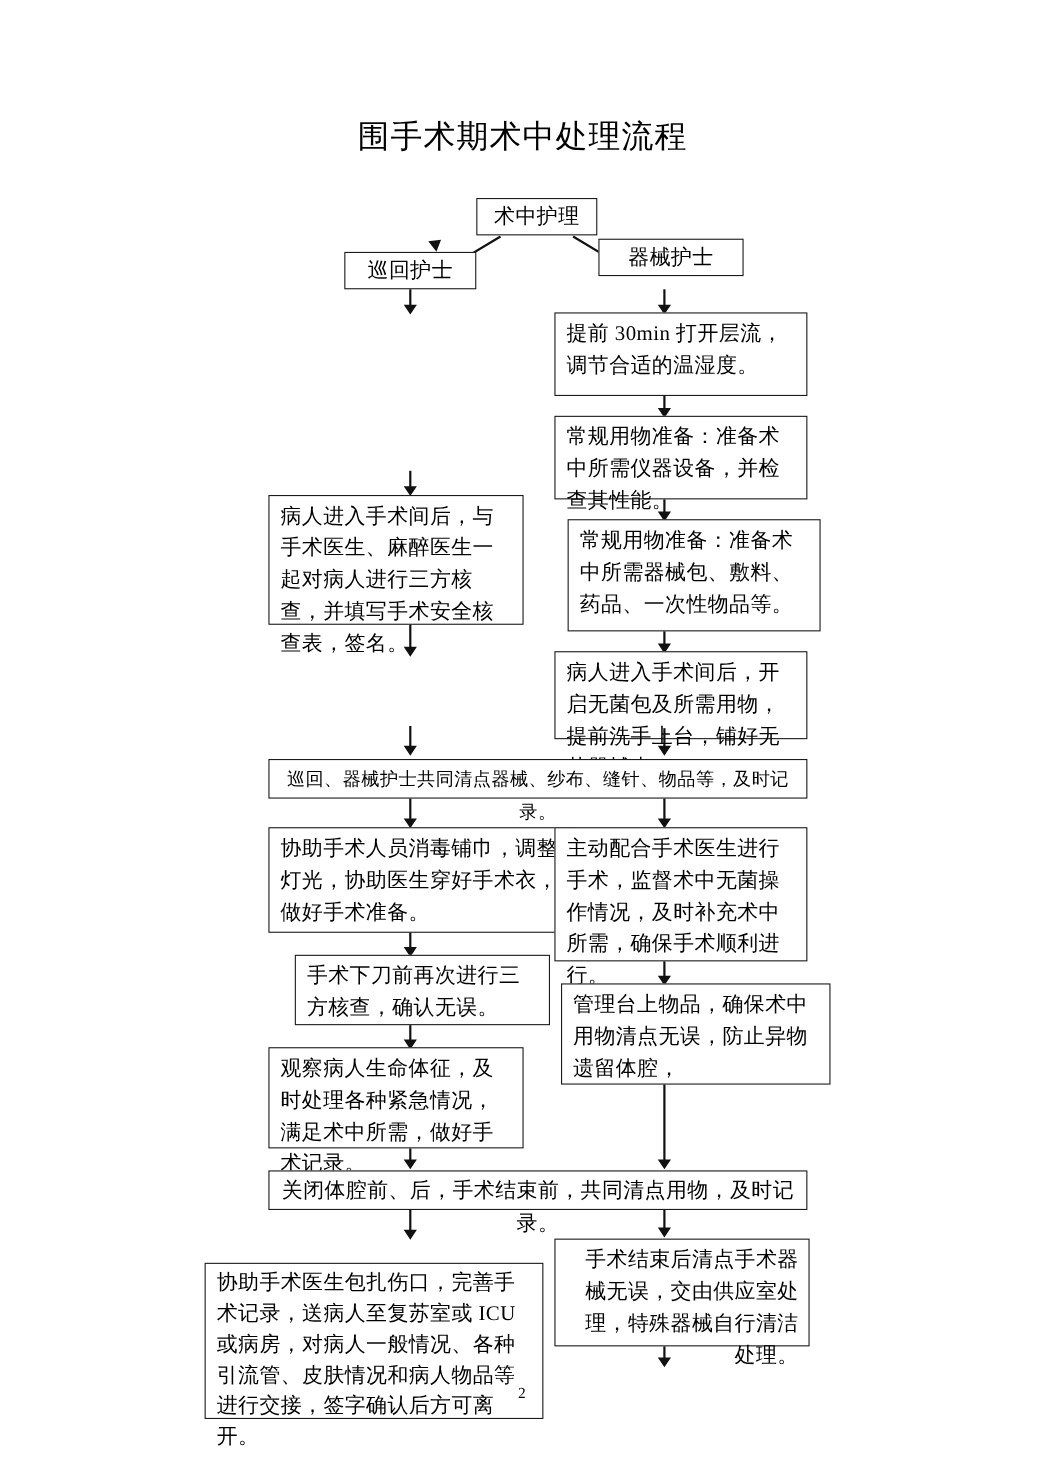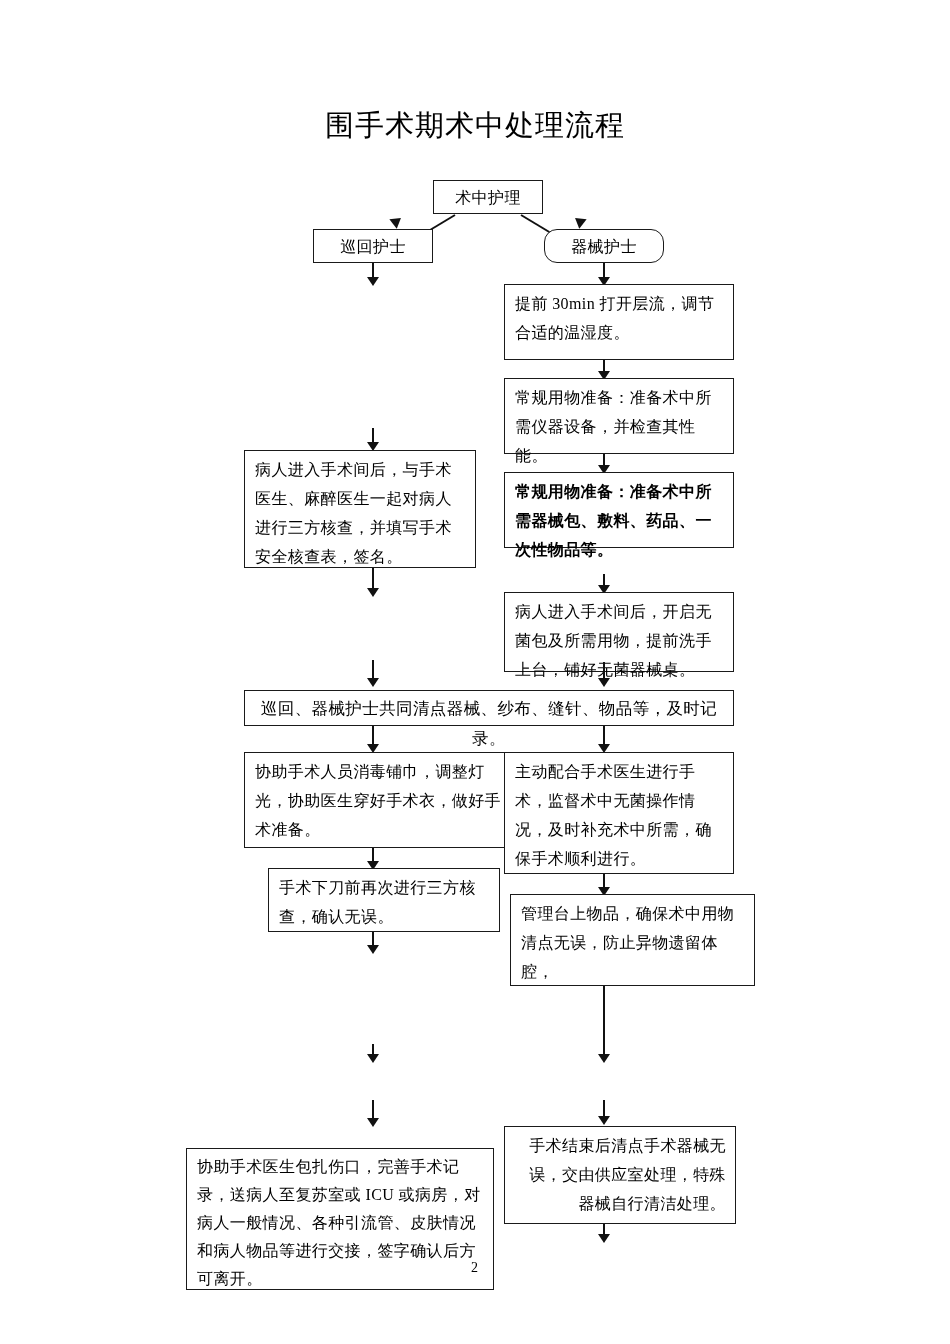--- a/index.html
+++ b/index.html
@@ -35,21 +35,21 @@
     letter-spacing: 1px;
     font-family: "Liberation Serif", "DejaVu Serif", serif;
   }
 
   
   .box {
     position: absolute;
     box-sizing: border-box;
     border: 1.4px solid #1a1a1a;
     background: #ffffff;
-    font-size: 16px;
+    font-size: 19px;
     line-height: 29px;
     letter-spacing: 0.4px;
     padding: 4px 9px 4px 10px;
     text-align: left;
   }
   .box.center {
     text-align: center;
     padding: 3px 6px;
   }
   .box.heavy {
@@ -101,21 +101,21 @@
   <div class="box center" style="left:433px; top:180px; width:110px; height:34px; line-height:28px;">术中护理</div>
 
   <div class="diag" style="left:455px; top:214px; width:66px; transform: rotate(149deg);"></div>
   <div class="arrowhead-rot" style="left:391px; top:216px; transform: rotate(-128deg);"></div>
 
   <div class="diag" style="left:521px; top:214px; width:66px; transform: rotate(31deg);"></div>
   <div class="arrowhead-rot" style="left:573px; top:216px; transform: rotate(128deg);"></div>
 
   <div class="box center" style="left:313px; top:229px; width:120px; height:34px; line-height:28px;">巡回护士</div>
 
-  <div class="box center" style="left:544px; top:229px; width:120px; height:34px; line-height:28px;border-radius:13px;">器械护士</div>
+  <div class="box center" style="left:544px; top:217px; width:132px; height:34px; line-height:28px;">器械护士</div>
 
   <div class="vline" style="left:372px; top:263px; height:17px;"></div>
   <div class="arrowhead" style="left:367px; top:277px;"></div>
 
   <div class="vline" style="left:603px; top:263px; height:17px;"></div>
   <div class="arrowhead" style="left:598px; top:277px;"></div>
 
   <div class="vline" style="left:372px; top:428px; height:17px;"></div>
   <div class="arrowhead" style="left:367px; top:442px;"></div>
 
@@ -127,21 +127,21 @@
   <div class="arrowhead" style="left:367px; top:678px;"></div>
 
   <div class="box" style="left:504px; top:284px; width:230px; height:76px;">提前 30min 打开层流，调节合适的温湿度。</div>
   <div class="vline" style="left:603px; top:360px; height:14px;"></div>
   <div class="arrowhead" style="left:598px; top:371px;"></div>
 
   <div class="box" style="left:504px; top:378px; width:230px; height:76px;">常规用物准备：准备术中所需仪器设备，并检查其性能。</div>
   <div class="vline" style="left:603px; top:454px; height:14px;"></div>
   <div class="arrowhead" style="left:598px; top:465px;"></div>
 
-  <div class="box" style="left:504px; top:472px; width:230px; height:76px;font-weight:bold;">常规用物准备：准备术中所需器械包、敷料、药品、一次性物品等。</div>
+  <div class="box" style="left:516px; top:472px; width:230px; height:102px;">常规用物准备：准备术中所需器械包、敷料、药品、一次性物品等。</div>
   <div class="vline" style="left:603px; top:574px; height:14px;"></div>
   <div class="arrowhead" style="left:598px; top:585px;"></div>
 
   <div class="box" style="left:504px; top:592px; width:230px; height:80px;">病人进入手术间后，开启无菌包及所需用物，提前洗手上台，铺好无菌器械桌。</div>
   <div class="vline" style="left:603px; top:662px; height:20px;"></div>
   <div class="arrowhead" style="left:598px; top:678px;"></div>
 
   <div class="box center" style="left:244px; top:690px; width:490px; height:36px; line-height:30px; font-size:16.5px;">巡回、器械护士共同清点器械、纱布、缝针、物品等，及时记录。</div>
 
   <div class="vline" style="left:372px; top:726px; height:22px;"></div>
@@ -151,31 +151,33 @@
   <div class="arrowhead" style="left:598px; top:744px;"></div>
 
   <div class="box" style="left:244px; top:752px; width:278px; height:96px;">协助手术人员消毒铺巾，调整灯光，协助医生穿好手术衣，做好手术准备。</div>
   <div class="vline" style="left:372px; top:848px; height:16px;"></div>
   <div class="arrowhead" style="left:367px; top:861px;"></div>
 
   <div class="box heavy" style="left:244px; top:868px; width:232px; height:64px;margin-left:24px;">手术下刀前再次进行三方核查，确认无误。</div>
   <div class="vline" style="left:372px; top:932px; height:16px;"></div>
   <div class="arrowhead" style="left:367px; top:945px;"></div>
 
+  <div class="box" style="left:244px; top:952px; width:232px; height:92px;">观察病人生命体征，及时处理各种紧急情况，满足术中所需，做好手术记录。</div>
   <div class="vline" style="left:372px; top:1044px; height:14px;"></div>
   <div class="arrowhead" style="left:367px; top:1054px;"></div>
 
   <div class="box heavy" style="left:504px; top:752px; width:230px; height:122px;">主动配合手术医生进行手术，监督术中无菌操作情况，及时补充术中所需，确保手术顺利进行。</div>
   <div class="vline" style="left:603px; top:874px; height:16px;"></div>
   <div class="arrowhead" style="left:598px; top:887px;"></div>
 
   <div class="box" style="left:510px; top:894px; width:245px; height:92px;">管理台上物品，确保术中用物清点无误，防止异物遗留体腔，</div>
   <div class="vline" style="left:603px; top:986px; height:72px;"></div>
   <div class="arrowhead" style="left:598px; top:1054px;"></div>
 
+  <div class="box center" style="left:244px; top:1064px; width:490px; height:36px; line-height:30px;">关闭体腔前、后，手术结束前，共同清点用物，及时记录。</div>
 
   <div class="vline" style="left:372px; top:1100px; height:22px;"></div>
   <div class="arrowhead" style="left:367px; top:1118px;"></div>
 
   <div class="vline" style="left:603px; top:1100px; height:20px;"></div>
   <div class="arrowhead" style="left:598px; top:1116px;"></div>
 
   <div class="box" style="left:186px; top:1148px; width:308px; height:142px; line-height:28px;">协助手术医生包扎伤口，完善手术记录，送病人至复苏室或 ICU 或病房，对病人一般情况、各种引流管、皮肤情况和病人物品等进行交接，签字确认后方可离开。</div>
 
   <div class="box" style="left:504px; top:1126px; width:232px; height:98px;text-align:right;">手术结束后清点手术器械无误，交由供应室处理，特殊器械自行清洁处理。</div>

